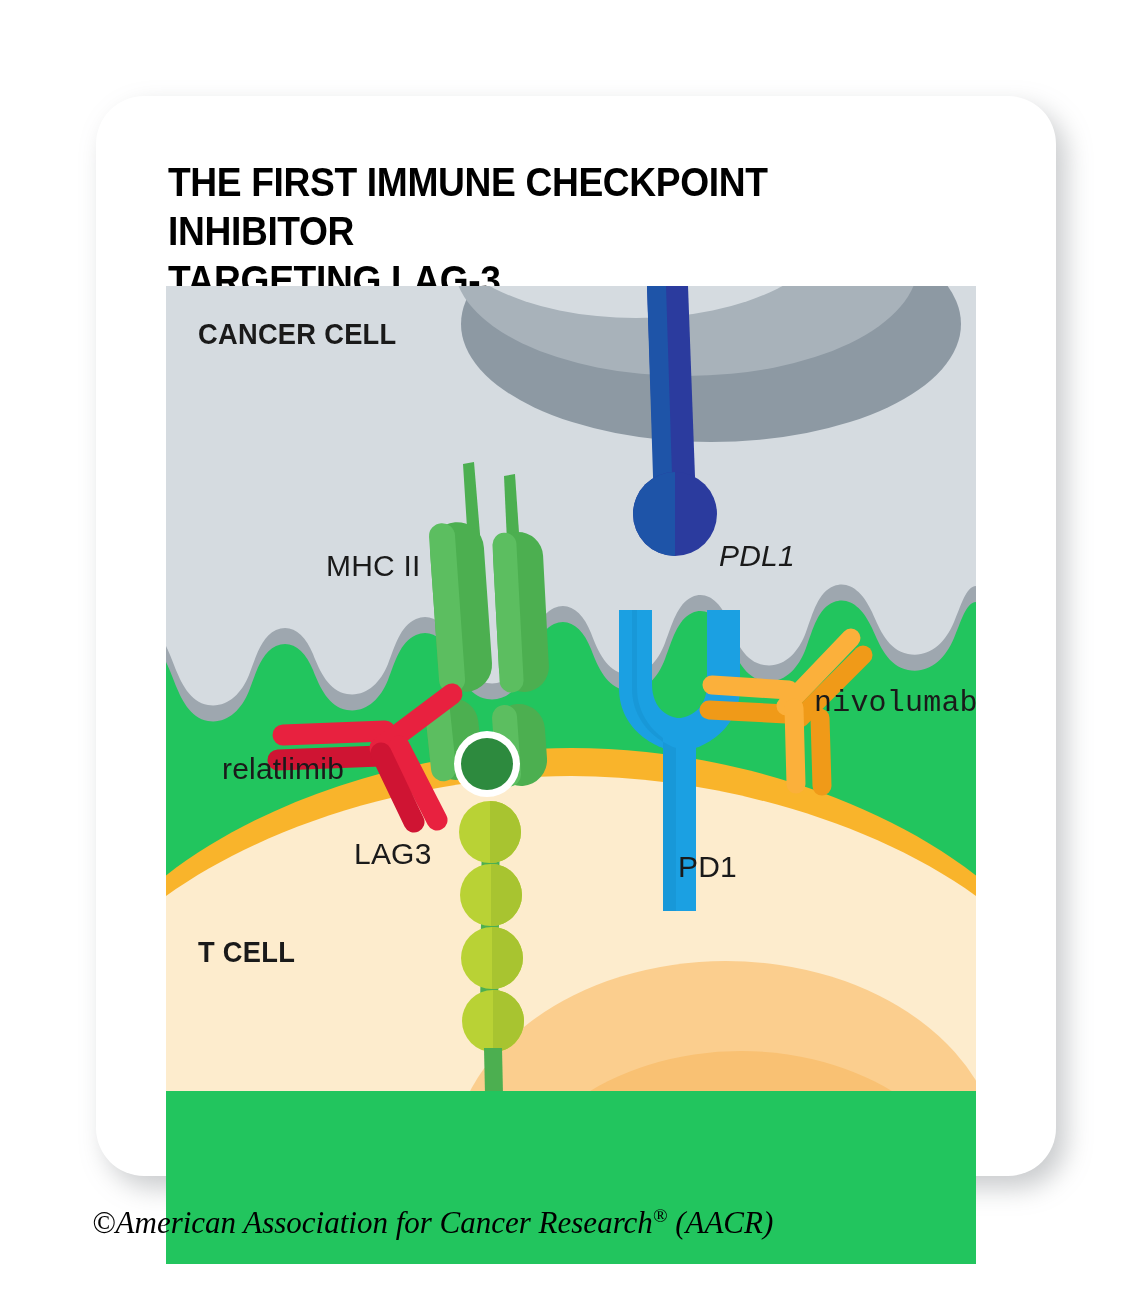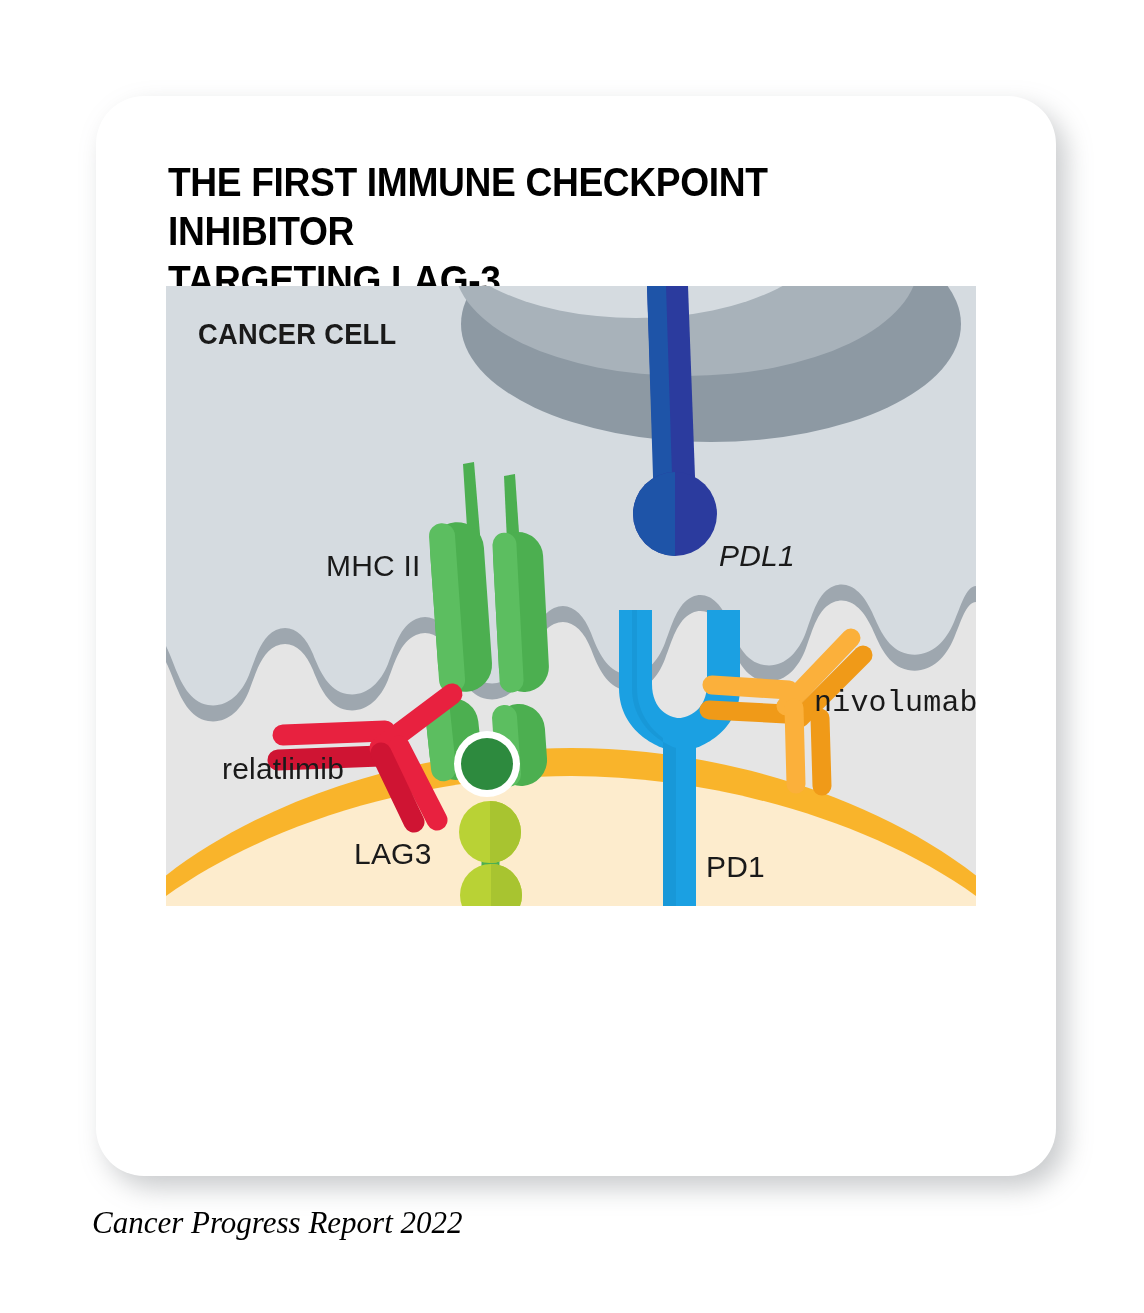--- a/index.html
+++ b/index.html
@@ -44,43 +44,43 @@
     transform-origin: left top;
     white-space: pre-line;
   }
 
   
   #diagram-panel {
     position: absolute;
     left: 70px;
     top: 190px;
     width: 810px;
-    height: 620px;
-    background: #e5e5e5;
+    height: 978px;
+    background: #22c55e;
     overflow: hidden;
   }
   #diagram-svg { display:block; width:810px; height:805px; }
 
   
   .diagram-label {
     position: absolute;
     font-family: "Liberation Sans", sans-serif;
     color: #1a1a1a;
     white-space: nowrap;
   }
   .label-light { font-weight: 400; font-size: 30px; letter-spacing: 0.2px; }
   .label-bold  { font-weight: bold; font-size: 29px; letter-spacing: 0.3px; transform: scaleX(0.94); transform-origin: left top; }
 
   #label-cancer-cell { left: 32px;  top: 32px; }
   #label-mhc2        { left: 160px; top: 263px; }
   #label-pdl1        { left: 553px; top: 253px; font-style: italic; }
   #label-relatlimib  { left: 56px;  top: 466px; }
   #label-nivolumab   { left: 648px; top: 400px; font-family: Liberation Mono, monospace; }
   #label-lag3        { left: 188px; top: 551px; }
-  #label-pd1         { left: 540px; top: 564px; }
+  #label-pd1         { left: 512px; top: 564px; }
   #label-t-cell      { left: 32px;  top: 650px; }
 
   
   #attribution {
     position: absolute;
     left: 92px;
     top: 1202px;
     font-family: "Liberation Serif", serif;
     font-style: italic;
     font-size: 31px;
@@ -313,14 +313,14 @@
     <div class="diagram-label label-light" id="label-pdl1">PDL1</div>
     <div class="diagram-label label-light" id="label-relatlimib">relatlimib</div>
     <div class="diagram-label label-light" id="label-nivolumab">nivolumab</div>
     <div class="diagram-label label-light" id="label-lag3">LAG3</div>
     <div class="diagram-label label-light" id="label-pd1">PD1</div>
     <div class="diagram-label label-bold" id="label-t-cell">T CELL</div>
   </div>
 </div>
 
 <div id="attribution">
-  <span class="line">Cancer Progress Report 2022</span>
+  <span class="line"><span>©American Association for Cancer Research</span><sup>®</sup><span> (AACR)</span></span>
 </div>
 
 </body></html>

